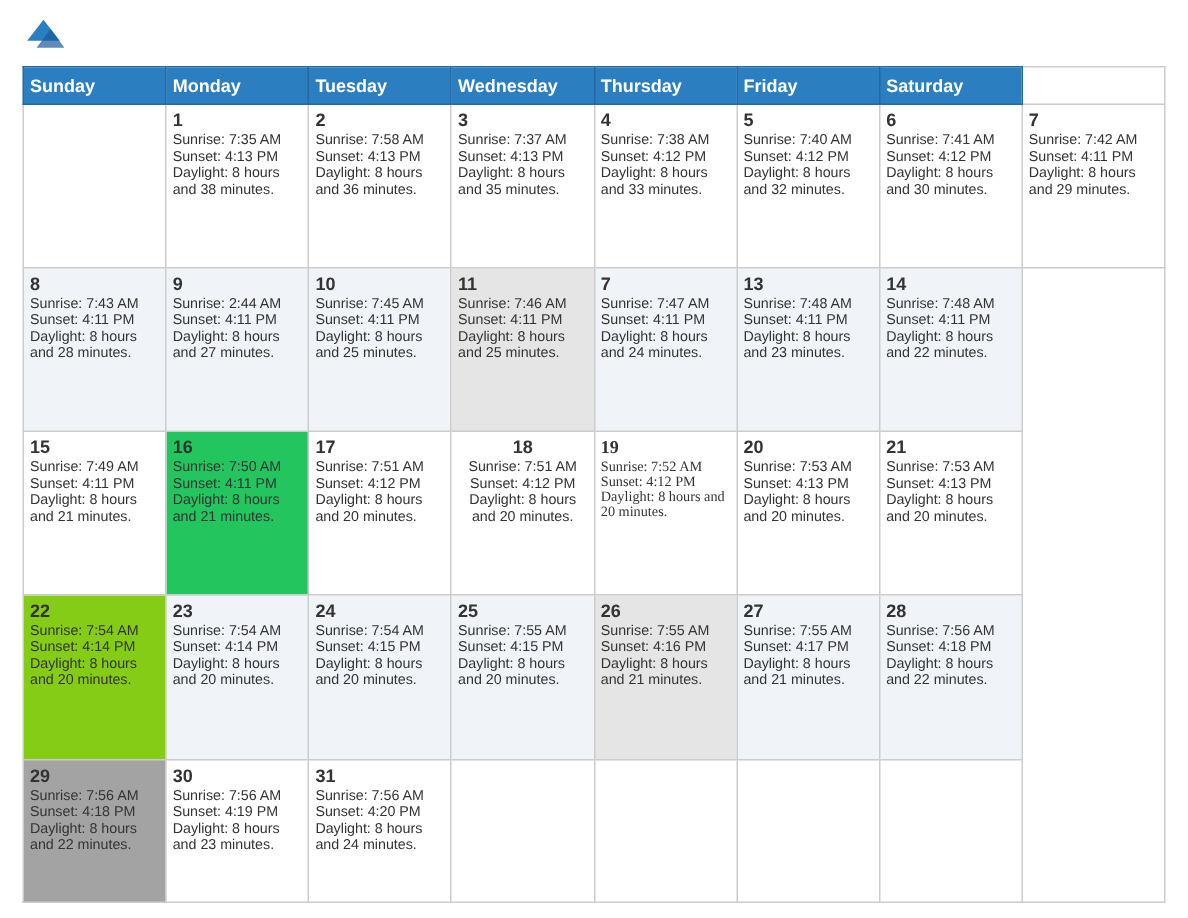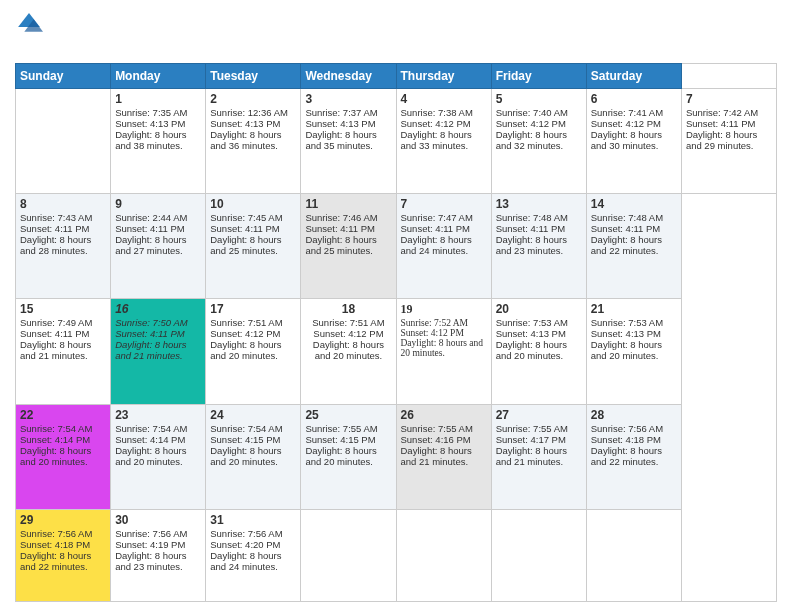--- a/index.html
+++ b/index.html
@@ -9,21 +9,20 @@
       width: 792px;
       height: 612px;
       overflow: hidden;
     }
     .page {
       width: 792px;
       height: 612px;
       padding: 10px 15px 10px 15px;
       display: flex;
       flex-direction: column;
-      gap: 19px;
     }
     .header {
       display: flex;
       justify-content: space-between;
       align-items: flex-start;
       margin-bottom: 6px;
     }
     .logo {
       display: flex;
       align-items: center;
@@ -130,56 +129,56 @@
           <th>Wednesday</th>
           <th>Thursday</th>
           <th>Friday</th>
           <th>Saturday</th>
         </tr>
     </thead>
     <tbody id="cal-body">
         <tr>
           <td style="background: rgb(255, 255, 255);"></td>
           <td style="background: rgb(255, 255, 255);"><span class="day-num">1</span><span>Sunrise: 7:35 AM</span><br><span>Sunset: 4:13 PM</span><br><span>Daylight: 8 hours and 38 minutes.</span></td>
-          <td style="background: rgb(255, 255, 255);"><span class="day-num">2</span><span>Sunrise: 12:36 AM</span><br><span>Sunset: 4:13 PM</span><br><span>Daylight: 8 hours and 36 minutes.</span></td>
+          <td style="background: rgb(255, 255, 255);"><span class="day-num">2</span><span>Sunrise: 7:58 AM</span><br><span>Sunset: 4:13 PM</span><br><span>Daylight: 8 hours and 36 minutes.</span></td>
           <td style="background: rgb(255, 255, 255);"><span class="day-num">3</span><span>Sunrise: 7:37 AM</span><br><span>Sunset: 4:13 PM</span><br><span>Daylight: 8 hours and 35 minutes.</span></td>
           <td style="background: rgb(255, 255, 255);"><span class="day-num">4</span><span>Sunrise: 7:38 AM</span><br><span>Sunset: 4:12 PM</span><br><span>Daylight: 8 hours and 33 minutes.</span></td>
           <td style="background: rgb(255, 255, 255);"><span class="day-num">5</span><span>Sunrise: 7:40 AM</span><br><span>Sunset: 4:12 PM</span><br><span>Daylight: 8 hours and 32 minutes.</span></td>
           <td style="background: rgb(255, 255, 255);"><span class="day-num">6</span><span>Sunrise: 7:41 AM</span><br><span>Sunset: 4:12 PM</span><br><span>Daylight: 8 hours and 30 minutes.</span></td>
           <td style="background: rgb(255, 255, 255);"><span class="day-num">7</span><span>Sunrise: 7:42 AM</span><br><span>Sunset: 4:11 PM</span><br><span>Daylight: 8 hours and 29 minutes.</span></td>
         </tr>
         <tr>
           <td style="background: rgb(240, 244, 248);"><span class="day-num">8</span><span>Sunrise: 7:43 AM</span><br><span>Sunset: 4:11 PM</span><br><span>Daylight: 8 hours and 28 minutes.</span></td>
           <td style="background: rgb(240, 244, 248);"><span class="day-num">9</span><span>Sunrise: 2:44 AM</span><br><span>Sunset: 4:11 PM</span><br><span>Daylight: 8 hours and 27 minutes.</span></td>
           <td style="background: rgb(240, 244, 248);"><span class="day-num">10</span><span>Sunrise: 7:45 AM</span><br><span>Sunset: 4:11 PM</span><br><span>Daylight: 8 hours and 25 minutes.</span></td>
           <td style="background: #e5e5e5;"><span class="day-num">11</span><span>Sunrise: 7:46 AM</span><br><span>Sunset: 4:11 PM</span><br><span>Daylight: 8 hours and 25 minutes.</span></td>
           <td style="background: rgb(240, 244, 248);"><span class="day-num">7</span><span>Sunrise: 7:47 AM</span><br><span>Sunset: 4:11 PM</span><br><span>Daylight: 8 hours and 24 minutes.</span></td>
           <td style="background: rgb(240, 244, 248);"><span class="day-num">13</span><span>Sunrise: 7:48 AM</span><br><span>Sunset: 4:11 PM</span><br><span>Daylight: 8 hours and 23 minutes.</span></td>
           <td style="background: rgb(240, 244, 248);"><span class="day-num">14</span><span>Sunrise: 7:48 AM</span><br><span>Sunset: 4:11 PM</span><br><span>Daylight: 8 hours and 22 minutes.</span></td>
         </tr>
         <tr>
           <td style="background: rgb(255, 255, 255);"><span class="day-num">15</span><span>Sunrise: 7:49 AM</span><br><span>Sunset: 4:11 PM</span><br><span>Daylight: 8 hours and 21 minutes.</span></td>
-          <td style="background: #14b8a6; font-style: italic;"><span class="day-num">16</span><span>Sunrise: 7:50 AM</span><br><span>Sunset: 4:11 PM</span><br><span>Daylight: 8 hours and 21 minutes.</span></td>
+          <td style="background: #22c55e;"><span class="day-num">16</span><span>Sunrise: 7:50 AM</span><br><span>Sunset: 4:11 PM</span><br><span>Daylight: 8 hours and 21 minutes.</span></td>
           <td style="background: rgb(255, 255, 255);"><span class="day-num">17</span><span>Sunrise: 7:51 AM</span><br><span>Sunset: 4:12 PM</span><br><span>Daylight: 8 hours and 20 minutes.</span></td>
           <td style="background: rgb(255, 255, 255); text-align: center;"><span class="day-num">18</span><span>Sunrise: 7:51 AM</span><br><span>Sunset: 4:12 PM</span><br><span>Daylight: 8 hours and 20 minutes.</span></td>
           <td style="background: rgb(255, 255, 255); font-family: Liberation Serif, serif;"><span class="day-num">19</span><span>Sunrise: 7:52 AM</span><br><span>Sunset: 4:12 PM</span><br><span>Daylight: 8 hours and 20 minutes.</span></td>
           <td style="background: rgb(255, 255, 255);"><span class="day-num">20</span><span>Sunrise: 7:53 AM</span><br><span>Sunset: 4:13 PM</span><br><span>Daylight: 8 hours and 20 minutes.</span></td>
           <td style="background: rgb(255, 255, 255);"><span class="day-num">21</span><span>Sunrise: 7:53 AM</span><br><span>Sunset: 4:13 PM</span><br><span>Daylight: 8 hours and 20 minutes.</span></td>
         </tr>
         <tr>
-          <td style="background: #d946ef;"><span class="day-num">22</span><span>Sunrise: 7:54 AM</span><br><span>Sunset: 4:14 PM</span><br><span>Daylight: 8 hours and 20 minutes.</span></td>
+          <td style="background: #84cc16;"><span class="day-num">22</span><span>Sunrise: 7:54 AM</span><br><span>Sunset: 4:14 PM</span><br><span>Daylight: 8 hours and 20 minutes.</span></td>
           <td style="background: rgb(240, 244, 248);"><span class="day-num">23</span><span>Sunrise: 7:54 AM</span><br><span>Sunset: 4:14 PM</span><br><span>Daylight: 8 hours and 20 minutes.</span></td>
           <td style="background: rgb(240, 244, 248);"><span class="day-num">24</span><span>Sunrise: 7:54 AM</span><br><span>Sunset: 4:15 PM</span><br><span>Daylight: 8 hours and 20 minutes.</span></td>
           <td style="background: rgb(240, 244, 248);"><span class="day-num">25</span><span>Sunrise: 7:55 AM</span><br><span>Sunset: 4:15 PM</span><br><span>Daylight: 8 hours and 20 minutes.</span></td>
           <td style="background: #e5e5e5;"><span class="day-num">26</span><span>Sunrise: 7:55 AM</span><br><span>Sunset: 4:16 PM</span><br><span>Daylight: 8 hours and 21 minutes.</span></td>
           <td style="background: rgb(240, 244, 248); margin-left: 40px;"><span class="day-num">27</span><span>Sunrise: 7:55 AM</span><br><span>Sunset: 4:17 PM</span><br><span>Daylight: 8 hours and 21 minutes.</span></td>
           <td style="background: rgb(240, 244, 248);"><span class="day-num">28</span><span>Sunrise: 7:56 AM</span><br><span>Sunset: 4:18 PM</span><br><span>Daylight: 8 hours and 22 minutes.</span></td>
         </tr>
         <tr class="last-row">
-          <td style="background: #fde047; margin-left: 44px;"><span class="day-num">29</span><span>Sunrise: 7:56 AM</span><br><span>Sunset: 4:18 PM</span><br><span>Daylight: 8 hours and 22 minutes.</span></td>
+          <td style="background: #a3a3a3; margin-left: 44px;"><span class="day-num">29</span><span>Sunrise: 7:56 AM</span><br><span>Sunset: 4:18 PM</span><br><span>Daylight: 8 hours and 22 minutes.</span></td>
           <td style="background: rgb(255, 255, 255);"><span class="day-num">30</span><span>Sunrise: 7:56 AM</span><br><span>Sunset: 4:19 PM</span><br><span>Daylight: 8 hours and 23 minutes.</span></td>
           <td style="background: rgb(255, 255, 255);"><span class="day-num">31</span><span>Sunrise: 7:56 AM</span><br><span>Sunset: 4:20 PM</span><br><span>Daylight: 8 hours and 24 minutes.</span></td>
           <td style="background: rgb(255, 255, 255);"></td>
           <td style="background: rgb(255, 255, 255);"></td>
           <td style="background: rgb(255, 255, 255);"></td>
           <td style="background: rgb(255, 255, 255);"></td>
         </tr>
       </tbody>
   </table>
 </div>

